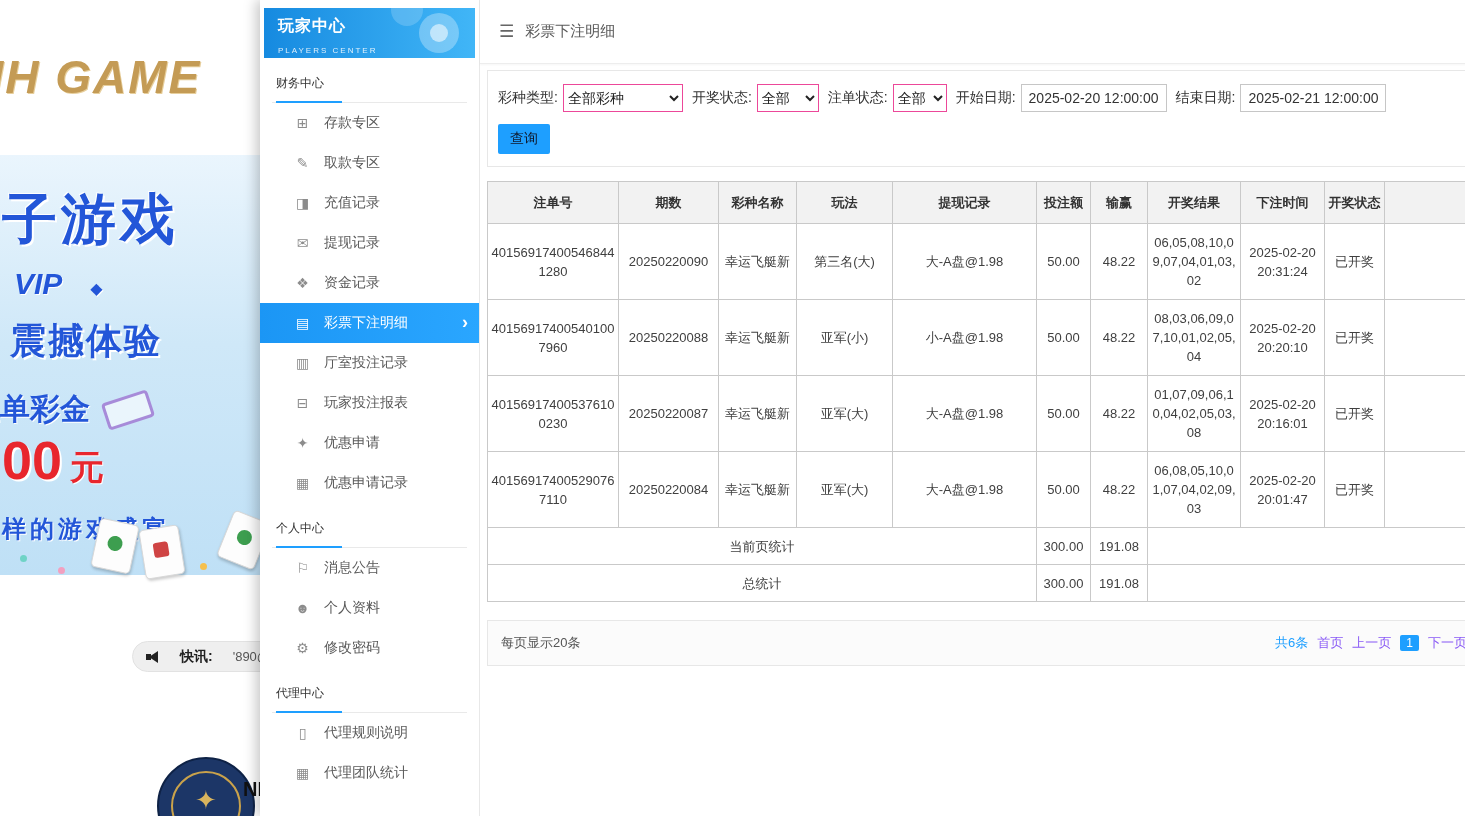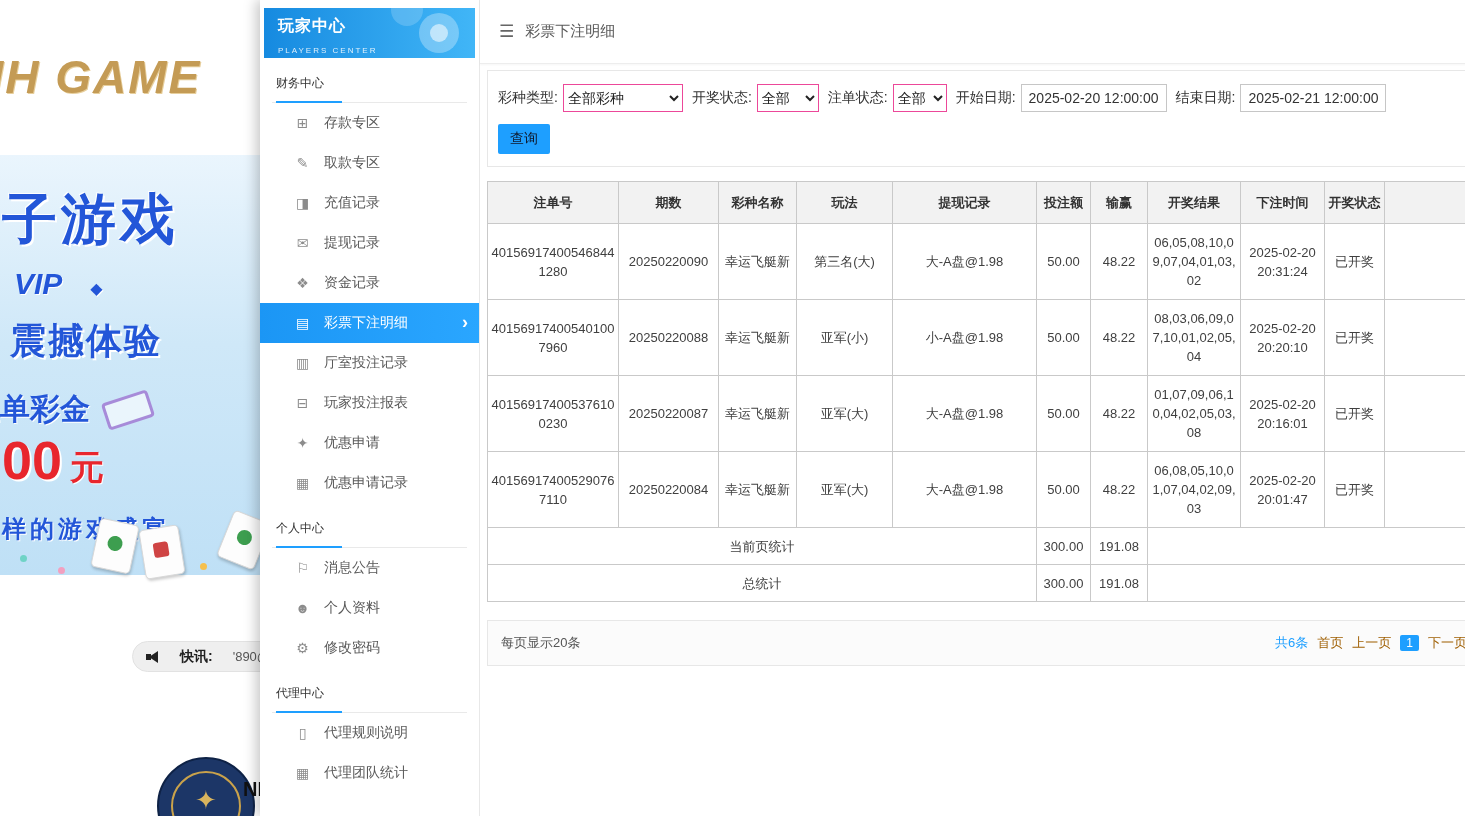--- a/index.html
+++ b/index.html
@@ -99,21 +99,21 @@
     overflow-wrap:break-word}
   .bet-table tr.data-row{height:76px}
   .bet-table tr.data-row td:nth-child(1),.bet-table tr.data-row td:nth-child(8){word-break:break-all}
   .sum-row{height:37px}
   .c1{width:131px}.c2{width:100px}.c3{width:78px}.c4{width:96px}.c5{width:144px}.c6{width:54px}
   .c7{width:57px}.c8{width:93px}.c9{width:84px}.c10{width:60px}
   
   .foot{margin-top:18px;border:1px solid #e7e7e7;background:#fbfbfb;height:46px;display:flex;align-items:center;
     justify-content:space-between;padding:0 13px;font-size:13px;color:#555;box-sizing:border-box}
   .pager{display:flex;align-items:center;gap:9px}
-  .plink{color:#a16207;cursor:pointer}
+  .plink{color:#8b5cf6;cursor:pointer}
   .ptotal{color:#1E9FFF}
   .pcur{background:#1E9FFF;color:#fff;padding:1px 6px;border-radius:2px;font-size:12px;cursor:default}
   .pjump{width:26px;height:20px;border:1px solid #89c1f3;text-align:center;font-size:12px;background:#fff}
 </style>
 </head>
 <body>
 
 <div class="bg-left">
   <div class="hh-logo">HH GAME</div>
   <div class="bg-banner">

